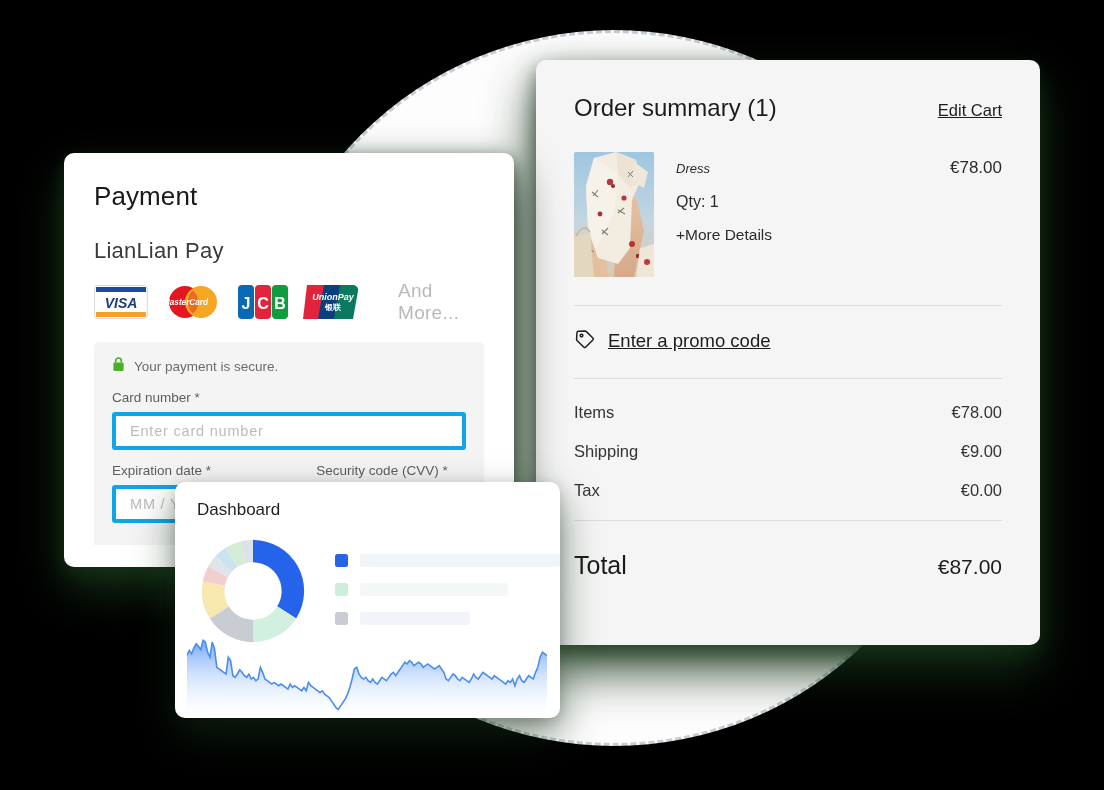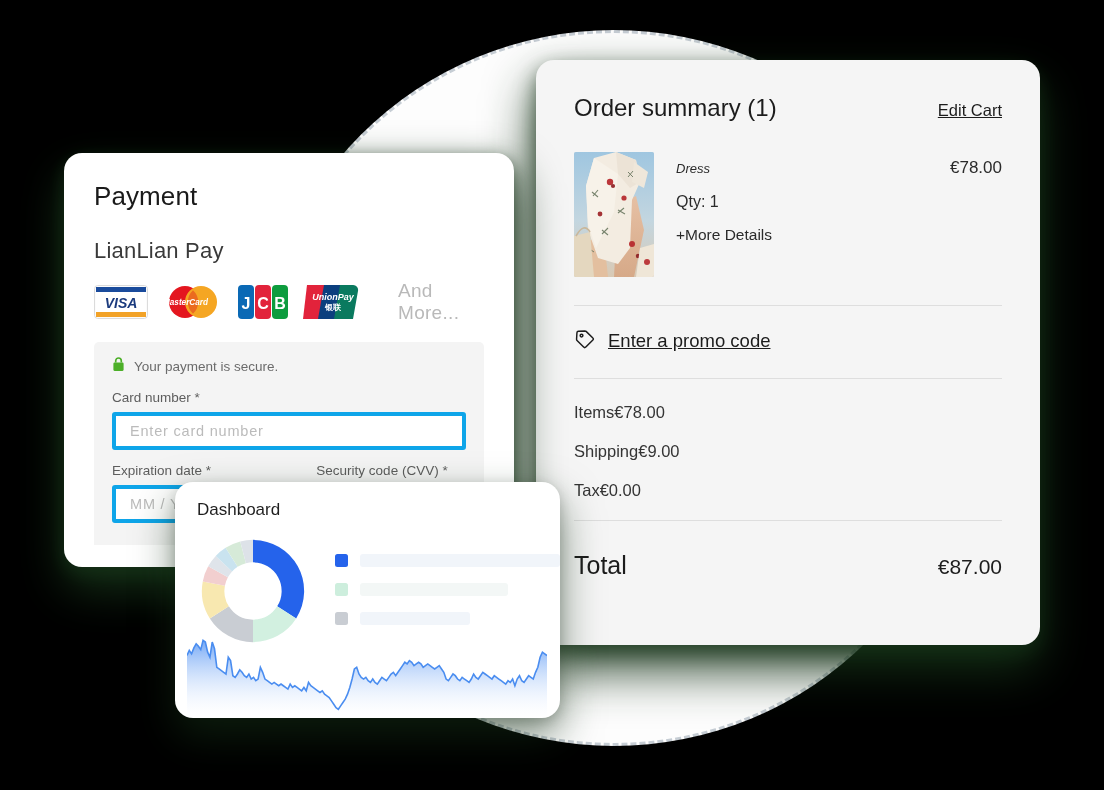--- a/index.html
+++ b/index.html
@@ -34,21 +34,21 @@
     border-radius: 50%;
     background: #fdfdfd;
     border: 3px dashed #c6cdd4;
     box-sizing: border-box;
   }
 
   
   .card {
     position: absolute;
     background: #ffffff;
-    border-radius: 18px;
+    border-radius: 10px;
   }
 
   
   #payment-card {
     left: 64px;
     top: 153px;
     width: 450px;
     height: 414px;
     box-shadow: 0 22px 46px rgba(22, 51, 24, 0.95),
                 0 6px 18px rgba(22, 51, 24, 0.75);
@@ -195,20 +195,21 @@
   }
   .promo-text {
     font-size: 18.5px;
     color: #1c1c1c;
     text-decoration: underline;
     cursor: pointer;
   }
   .totals { padding: 24px 0 20px 0; }
   .total-line {
     display: flex;
+    justify-content: space-between;
     font-size: 16.5px;
     color: #343434;
     margin-bottom: 20px;
   }
   .total-line:last-child { margin-bottom: 0; }
   .grand-row {
     display: flex;
     justify-content: space-between;
     align-items: baseline;
     padding-top: 30px;

